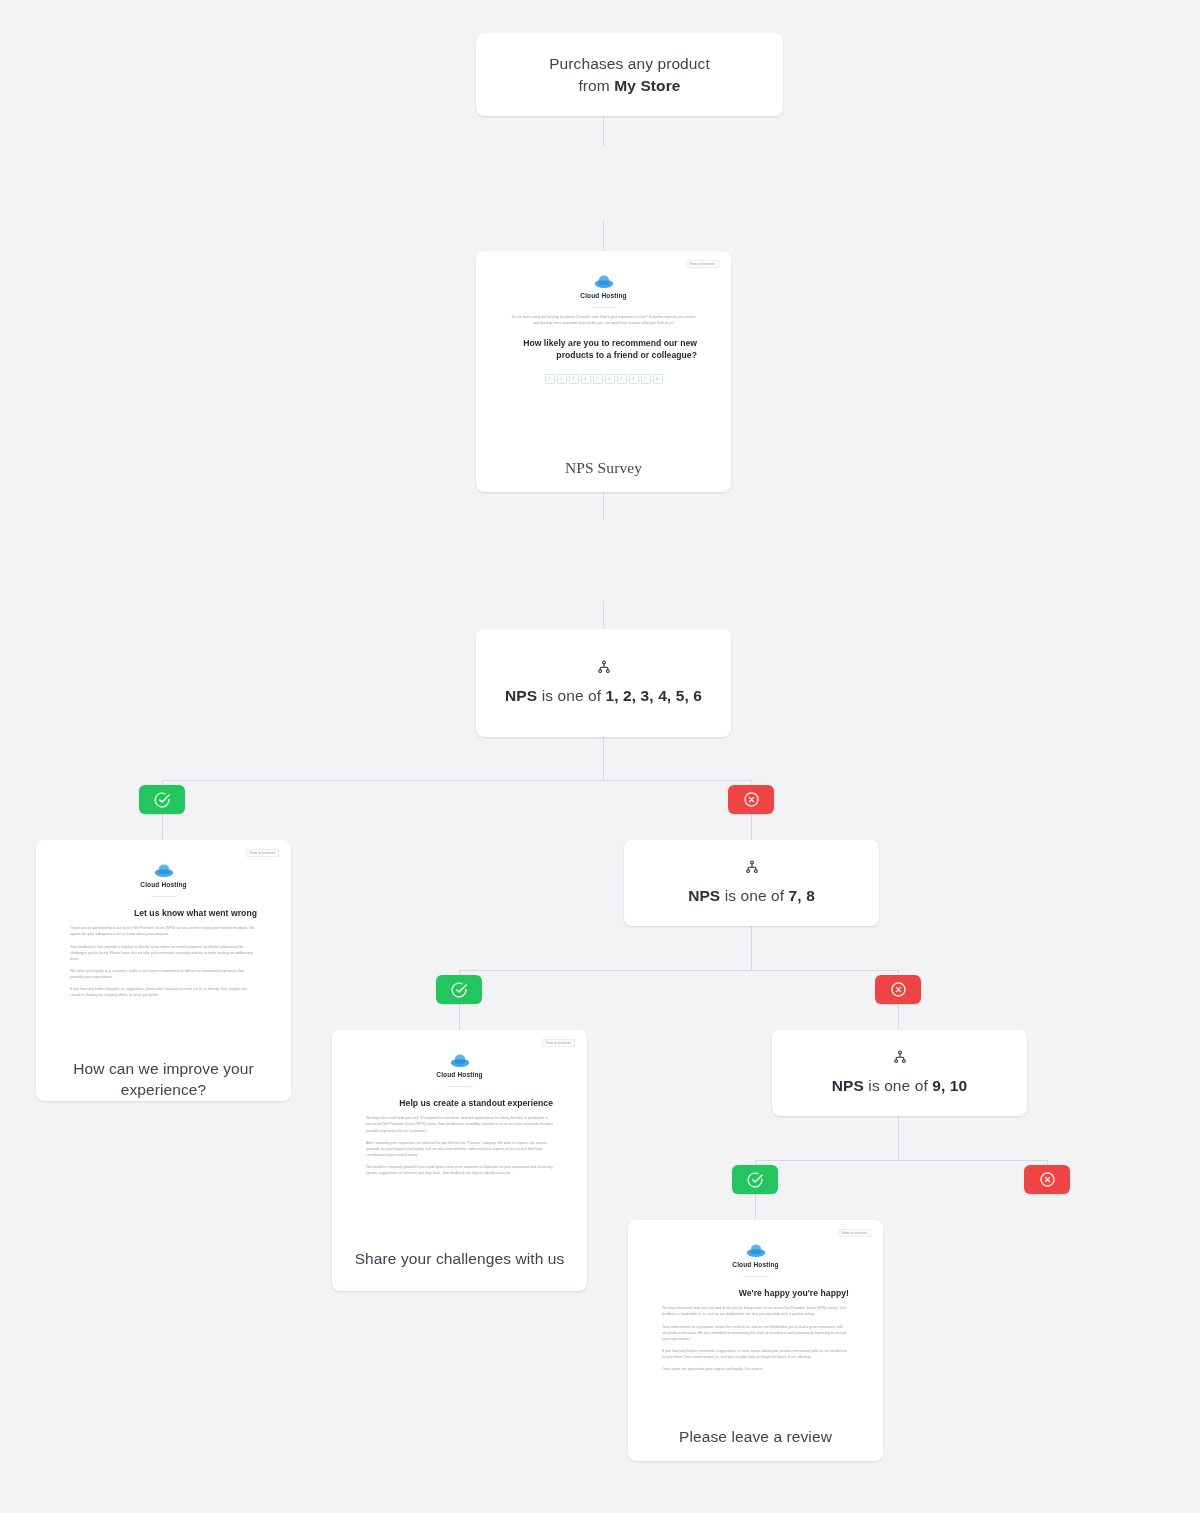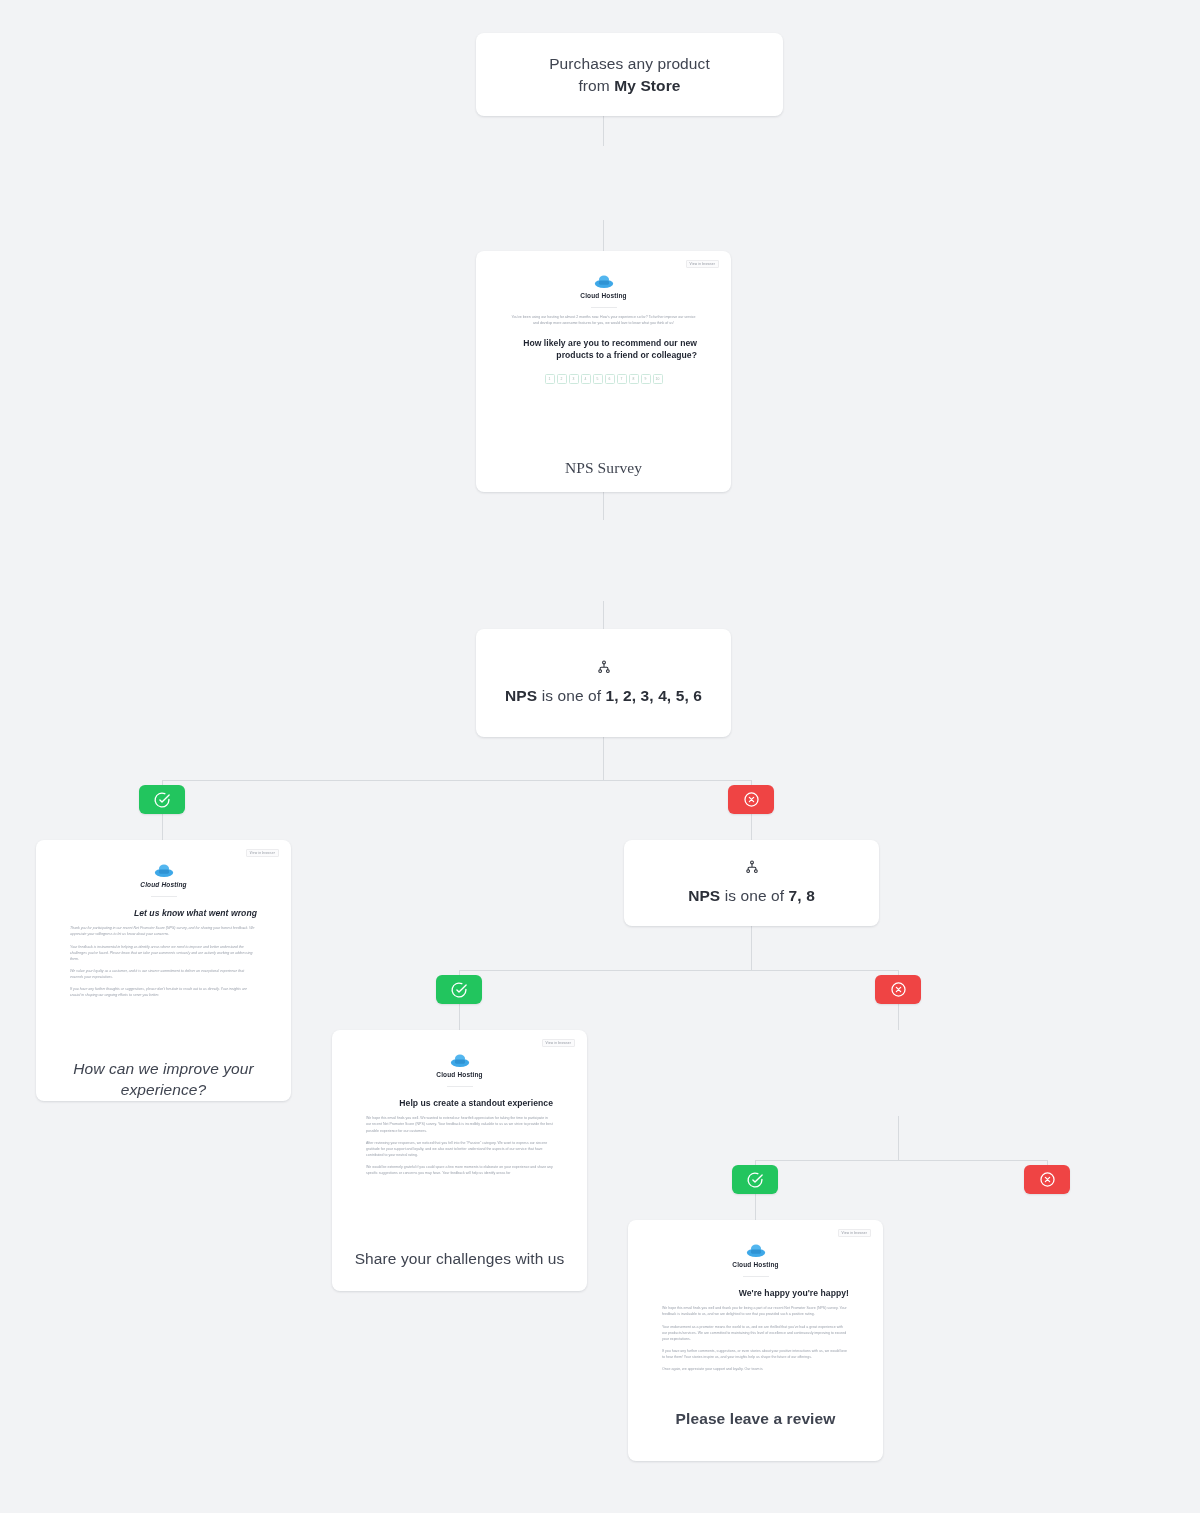--- a/index.html
+++ b/index.html
@@ -250,21 +250,21 @@
         <path d="M21.5 5.2 12 14.7l-2.8-2.8"></path>
     </svg>
   </div>
   <div class="badge no" style="left:728px; top:785px;">
     <svg width="17" height="17" viewBox="0 0 24 24" fill="none" stroke="#ffffff" stroke-width="1.8" stroke-linecap="round" stroke-linejoin="round">
       <circle cx="12" cy="12" r="9.2"></circle>
         <path d="M15 9l-6 6M9 9l6 6"></path>
     </svg>
   </div>
 
-  <div class="node email" style="left:36px; top:840px; width:255px; height:261px;font-style:italic;">
+  <div class="node email" style="left:36px; top:840px; width:255px; height:261px;">
     <div class="preview" style="height:200px;">
       <div class="vib">View in browser</div>
       <div class="brand">
         <svg class="cloud-logo" viewBox="0 0 48 34">
           <ellipse cx="24" cy="23" rx="20" ry="9" fill="#3ea8e8"></ellipse>
           <ellipse cx="24" cy="14" rx="11" ry="9" fill="#53b6ef"></ellipse>
           <rect x="13" y="16" width="22" height="9" rx="3" fill="#2f93d4"></rect>
         </svg>
         <div class="brand-name">Cloud Hosting</div>
       </div>
@@ -322,20 +322,33 @@
       <div class="mail-body">
         <div class="mail-head" style="margin-top:11px;">Help us create a standout experience</div>
         <div class="mail-p">We hope this email finds you well. We wanted to extend our heartfelt appreciation for taking the time to participate in our recent Net Promoter Score (NPS) survey. Your feedback is incredibly valuable to us as we strive to provide the best possible experience for our customers.</div>
         <div class="mail-p">After reviewing your responses, we noticed that you fell into the "Passive" category. We want to express our sincere gratitude for your support and loyalty, and we also want to better understand the aspects of our service that have contributed to your neutral rating.</div>
         <div class="mail-p">We would be extremely grateful if you could spare a few more moments to elaborate on your experience and share any specific suggestions or concerns you may have. Your feedback will help us identify areas for</div>
       </div>
     </div>
     <div class="caption" style="margin-top:18px;">Share your challenges with us</div>
   </div>
 
+  <div class="node simple" style="left:772px; top:1030px; width:255px; height:86px;">
+    <span class="node-icon">
+      <svg width="14" height="14" viewBox="0 0 24 24" fill="none" stroke="#2b2f38" stroke-width="1.8" stroke-linecap="round" stroke-linejoin="round">
+        <circle cx="12" cy="4.2" r="2.4"></circle>
+          <circle cx="5.4" cy="19" r="2.4"></circle>
+          <circle cx="18.6" cy="19" r="2.4"></circle>
+        <path d="M12 6.6v5.2M5.4 16.6v-2.3a2 2 0 0 1 2-2h9.2a2 2 0 0 1 2 2v2.3"></path>
+      </svg>
+    </span>
+    <div class="label">
+      <b>NPS</b><span> is one of </span><b>9, 10</b>
+    </div>
+  </div>
 
   <div class="badge yes" style="left:732px; top:1165px;">
     <svg width="18" height="18" viewBox="0 0 24 24" fill="none" stroke="#ffffff" stroke-width="1.8" stroke-linecap="round" stroke-linejoin="round">
       <path d="M21.2 11.1V12a9.2 9.2 0 1 1-5.45-8.4"></path>
         <path d="M21.5 5.2 12 14.7l-2.8-2.8"></path>
     </svg>
   </div>
   <div class="badge no" style="left:1024px; top:1165px;">
     <svg width="17" height="17" viewBox="0 0 24 24" fill="none" stroke="#ffffff" stroke-width="1.8" stroke-linecap="round" stroke-linejoin="round">
       <circle cx="12" cy="12" r="9.2"></circle>
@@ -356,16 +369,16 @@
       </div>
       <div class="divider"></div>
       <div class="mail-body">
         <div class="mail-head" style="margin-top:11px;">We're happy you're happy!</div>
         <div class="mail-p">We hope this email finds you well and thank you for being a part of our recent Net Promoter Score (NPS) survey. Your feedback is invaluable to us, and we are delighted to see that you provided such a positive rating.</div>
         <div class="mail-p">Your endorsement as a promoter means the world to us, and we are thrilled that you've had a great experience with our products/services. We are committed to maintaining this level of excellence and continuously improving to exceed your expectations.</div>
         <div class="mail-p">If you have any further comments, suggestions, or even stories about your positive interactions with us, we would love to hear them! Your stories inspire us, and your insights help us shape the future of our offerings.</div>
         <div class="mail-p">Once again, we appreciate your support and loyalty. Our team is</div>
       </div>
     </div>
-    <div class="caption" style="font-weight:bold;">Please leave a review</div>
+    <div class="caption" style="margin-top:18px;">Please leave a review</div>
   </div>
 
 </div>
 
 </body></html>

